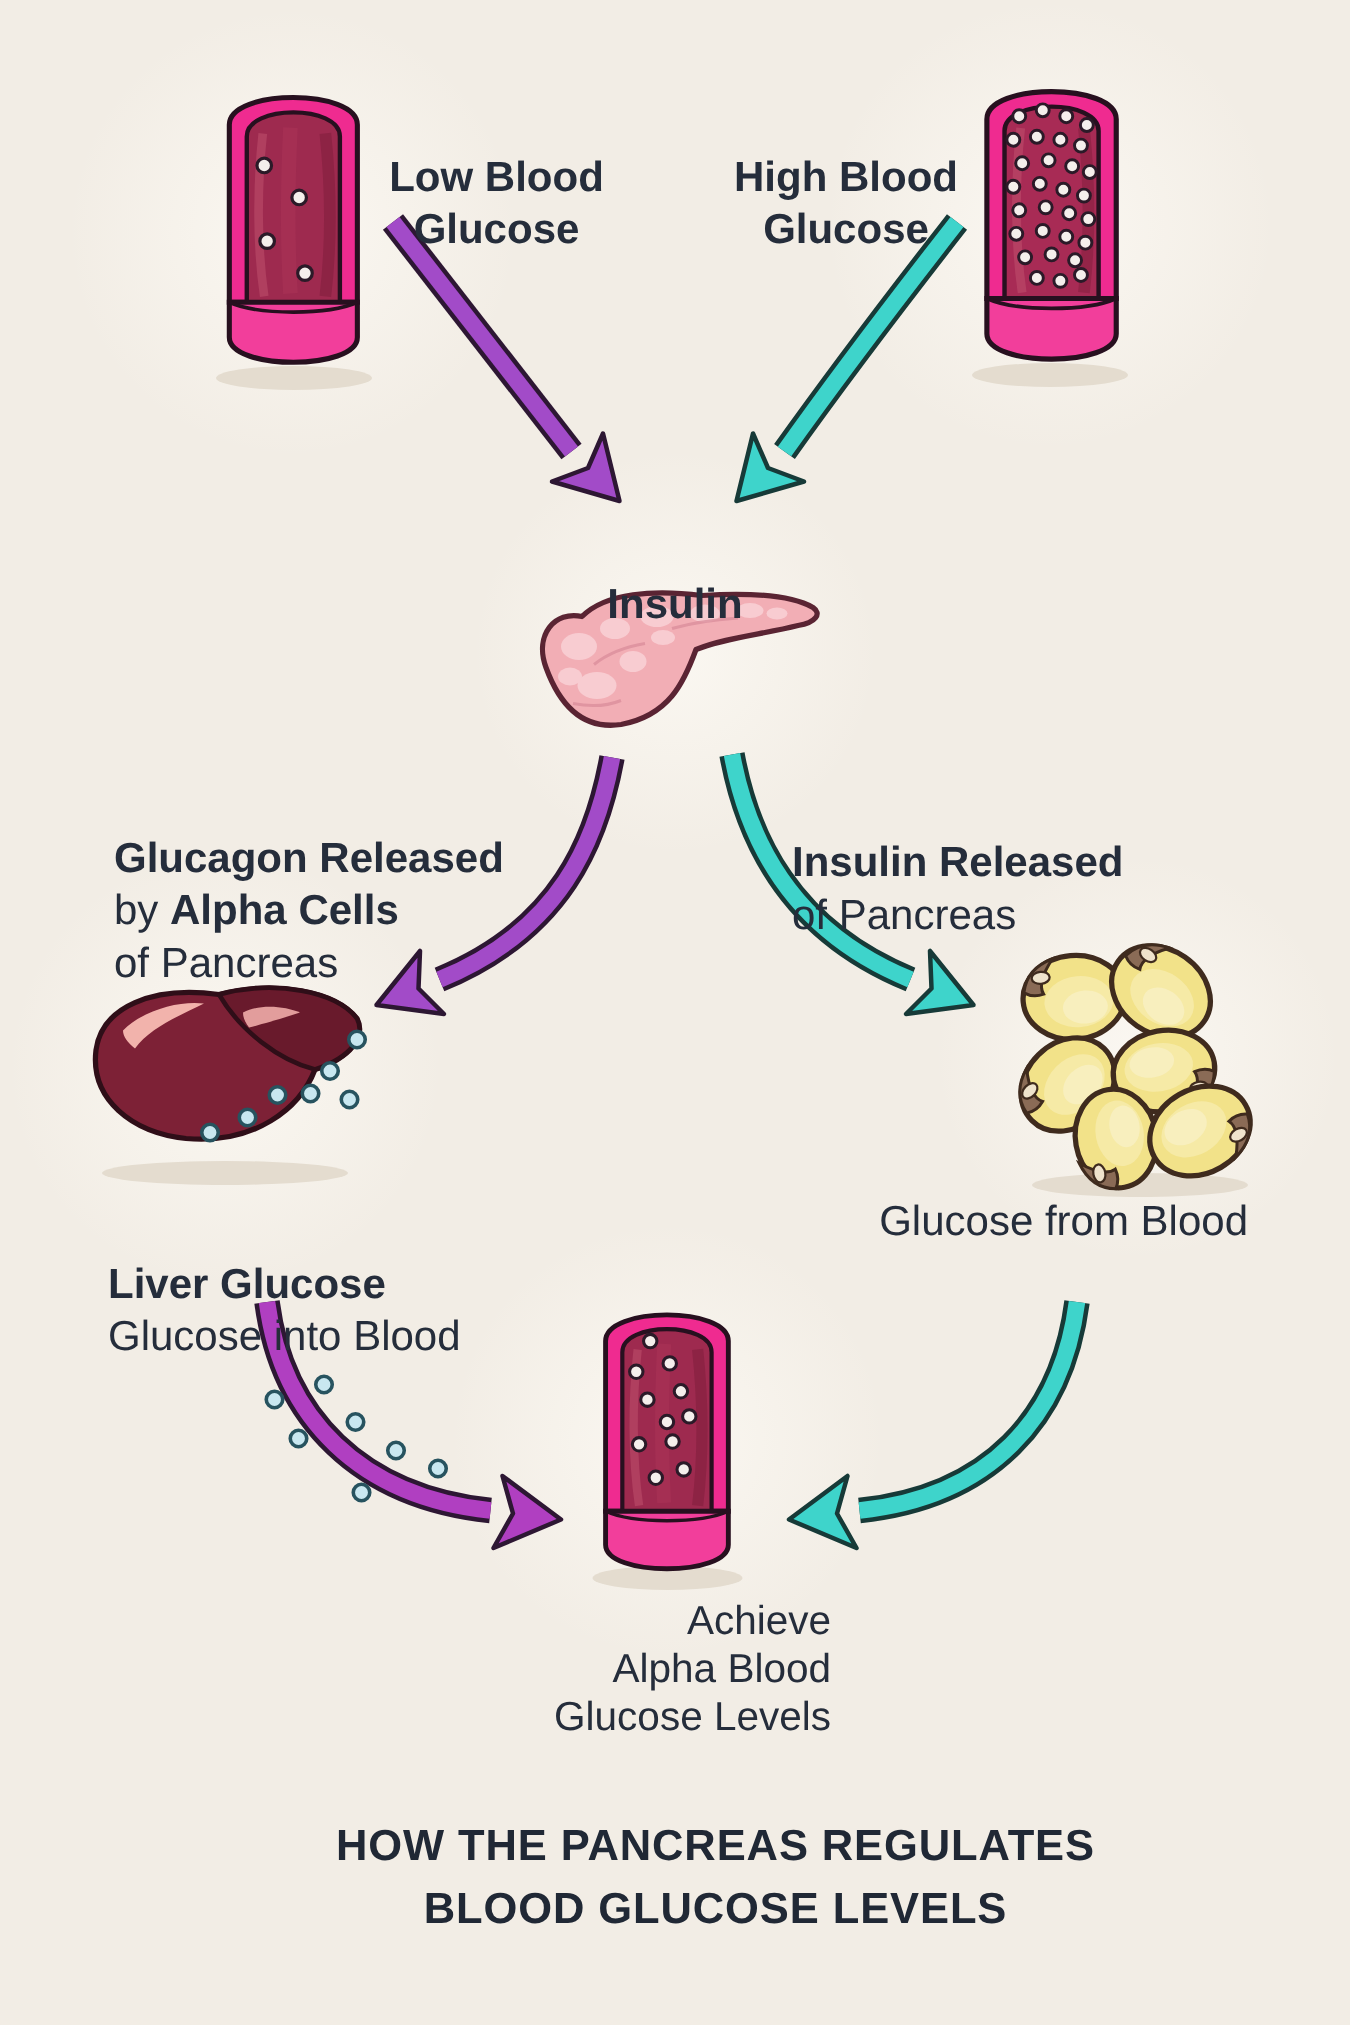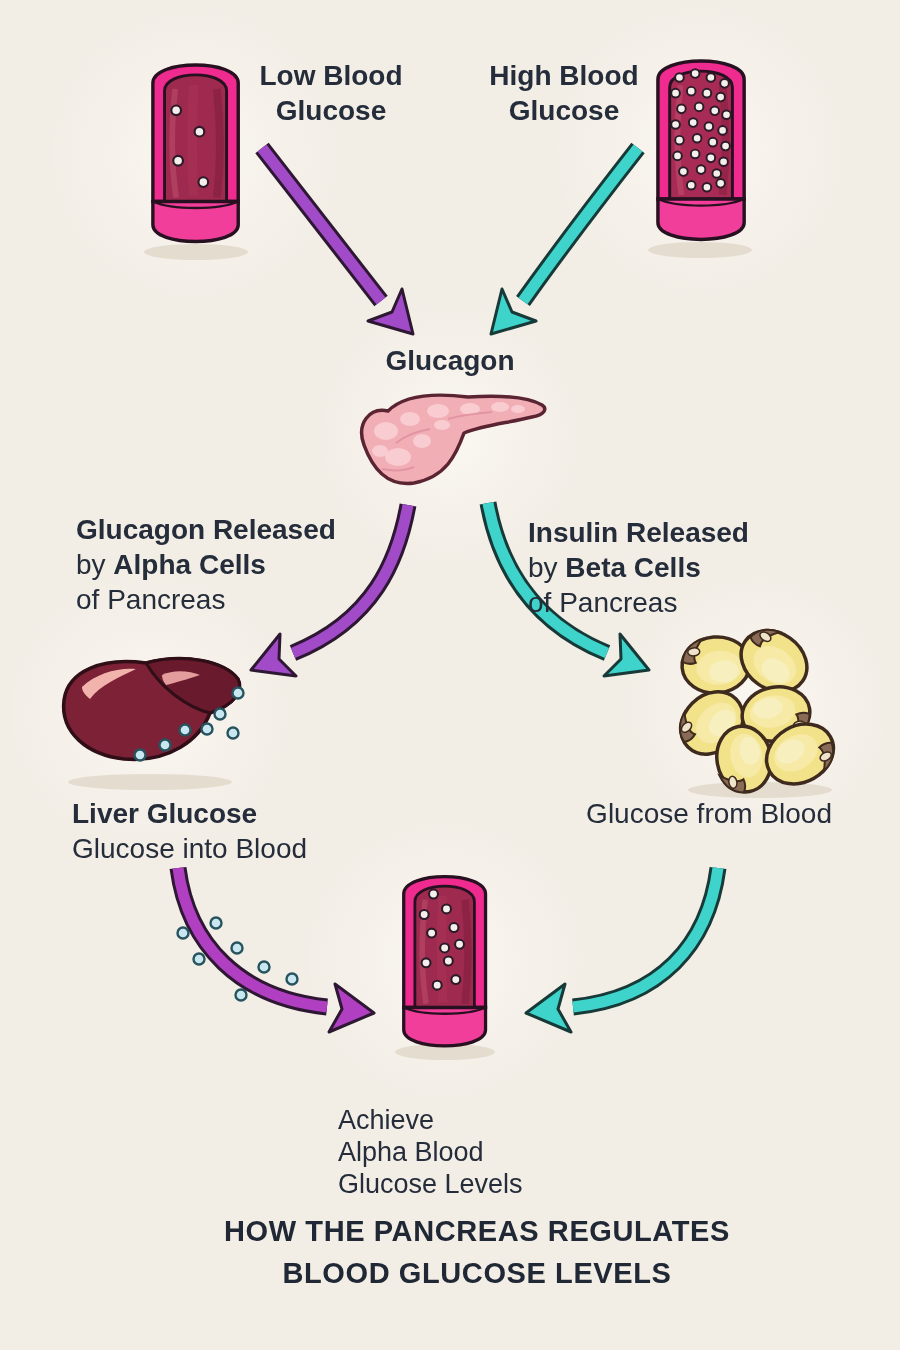--- a/index.html
+++ b/index.html
@@ -6,29 +6,29 @@
   .stage{
     position:relative;width:900px;height:1350px;overflow:hidden;
     background:#F2EDE5;
     font-family:"Liberation Sans",sans-serif;
   }
   .scene{position:absolute;left:0;top:0;}
   .label{
     position:absolute;color:#252D3B;font-size:28px;line-height:35px;
     white-space:nowrap;
   }
-  .bold{font-weight:700;}
+  .bold{font-weight:700;margin-top:42px;}
   .lbl-low{left:250px;top:58px;width:162px;text-align:center;}
   .lbl-high{left:478px;top:58px;width:172px;text-align:center;}
   .lbl-pancreas{left:350px;top:343px;width:200px;text-align:center;}
   .lbl-glucagon{left:76px;top:512px;text-align:left;}
   .lbl-insulin{left:528px;top:515px;width:232px;text-align:left;}
   .lbl-liver{left:72px;top:796px;text-align:left;}
   .lbl-fat{left:540px;top:796px;width:292px;text-align:right;}
-  .lbl-outcome{left:338px;top:1064px;width:216px;text-align:left;font-size:27px;line-height:32px;margin-top:40px;}
+  .lbl-outcome{left:338px;top:1064px;width:216px;text-align:right;font-size:27px;line-height:32px;}
   .lbl-title{
     left:0;top:1210px;width:900px;text-align:center;
     font-weight:700;font-size:29px;line-height:42px;letter-spacing:.6px;color:#202835;margin-left:27px;
   }
 </style>
 </head>
 <body>
 
 <div class="stage">
 
@@ -266,31 +266,30 @@
   <div class="label bold lbl-low">
     <div>Low Blood</div>
     <div>Glucose</div>
   </div>
 
   <div class="label bold lbl-high">
     <div>High Blood</div>
     <div>Glucose</div>
   </div>
 
-  <div class="label bold lbl-pancreas">Glucagon</div>
+  <div class="label bold lbl-pancreas">Insulin</div>
 
   <div class="label lbl-glucagon">
     <div class="bold">Glucagon Released</div>
     <div><span>by </span><span class="bold">Alpha Cells</span></div>
     <div>of Pancreas</div>
   </div>
 
   <div class="label lbl-insulin">
     <div class="bold">Insulin Released</div>
-    <div><span>by </span><span class="bold">Beta Cells</span></div>
     <div>of Pancreas</div>
   </div>
 
   <div class="label lbl-liver">
     <div class="bold">Liver Glucose</div>
     <div>Glucose into Blood</div>
   </div>
 
   <div class="label lbl-fat">
     <div>Glucose from Blood</div>

